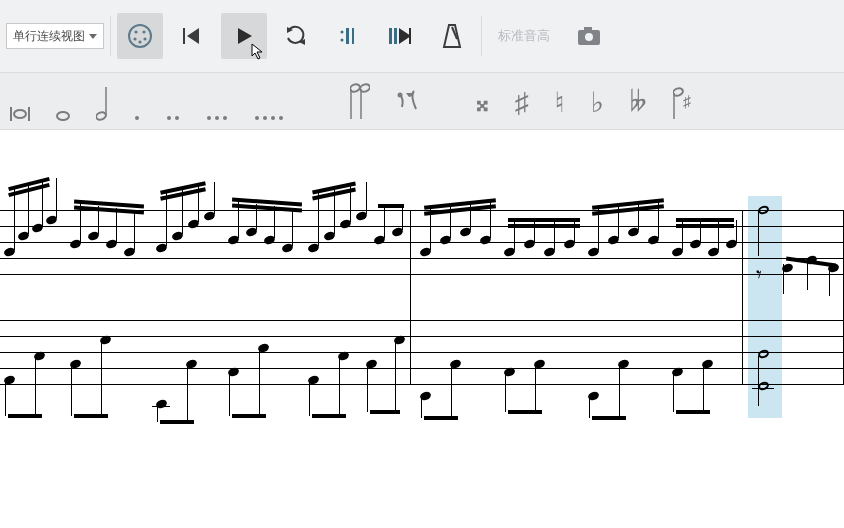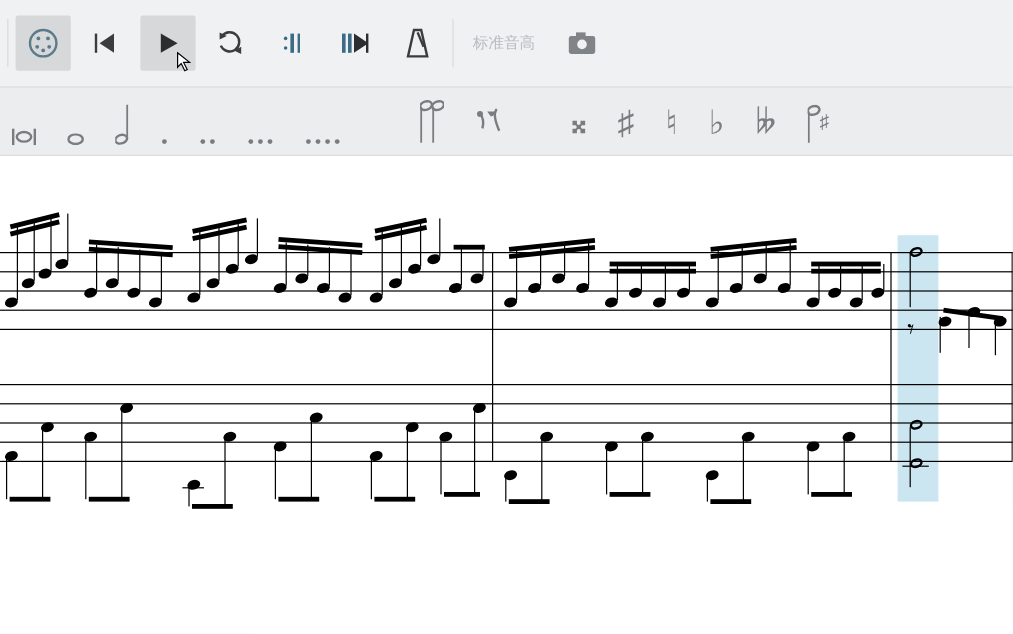--- a/index.html
+++ b/index.html
@@ -137,20 +137,24 @@
     border: 2px solid #000;
     border-radius: 50%;
     transform: rotate(-18deg);
     background: transparent;
   }
 </style>
 </head>
 <body>
 
 <div class="toolbar">
+  <div class="view-select">
+    <span>单行连续视图</span>
+    <span class="caret"></span>
+  </div>
   <div class="vsep"></div>
 
   <div class="tb-btn active">
     <svg width="28" height="28" viewBox="0 0 28 28">
       <circle cx="14" cy="14" r="11" fill="none" stroke="#5d7a8a" stroke-width="2"></circle>
       <circle cx="10" cy="10" r="1.6" fill="#5d7a8a"></circle>
       <circle cx="18" cy="10" r="1.6" fill="#5d7a8a"></circle>
       <circle cx="9" cy="17" r="1.6" fill="#5d7a8a"></circle>
       <circle cx="19" cy="17" r="1.6" fill="#5d7a8a"></circle>
       <circle cx="14" cy="20" r="1.6" fill="#5d7a8a"></circle>

